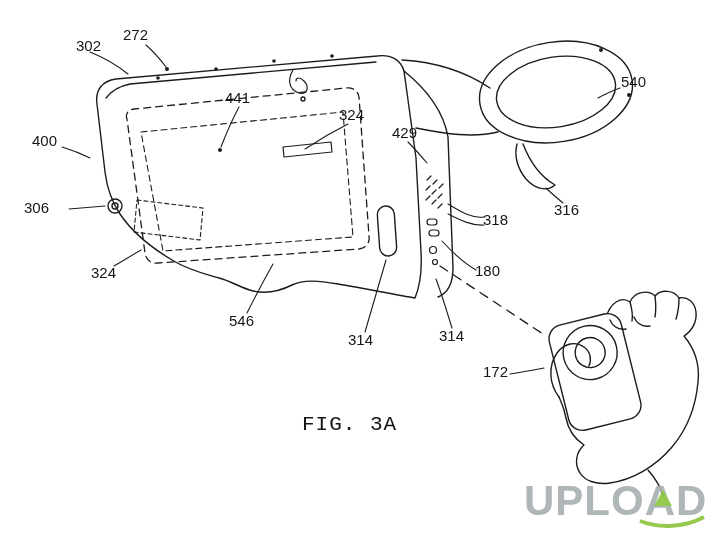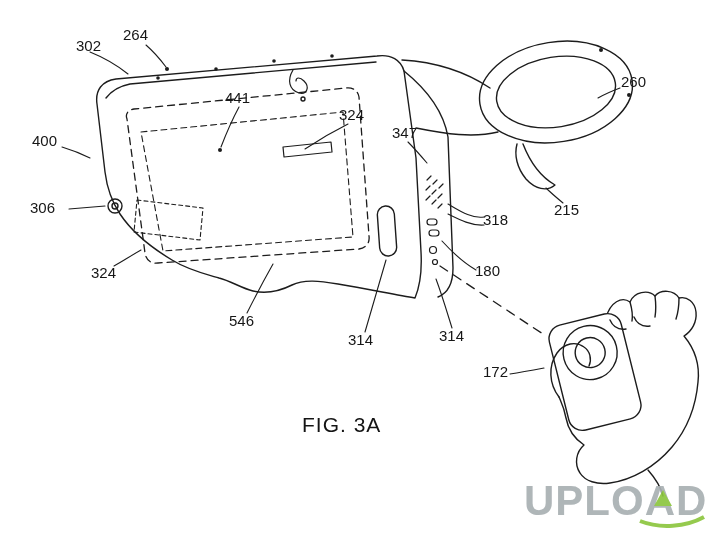--- a/index.html
+++ b/index.html
@@ -8,20 +8,21 @@
     overflow:hidden; font-family:"Liberation Sans", sans-serif;
   }
   .drawing-svg { position:absolute; left:0; top:0; }
   .ref-label {
     position:absolute; font-size:15px; color:#161616; line-height:1;
     white-space:nowrap; user-select:none;
   }
   .caption {
     position:absolute; left:302px; top:413px; font-size:21px; color:#141414;
     letter-spacing:1px;
+    font-family:Liberation Mono, monospace;
   }
 </style>
 </head>
 <body>
 
 <div class="screen">
 
   <svg class="drawing-svg" width="714" height="538" viewBox="0 0 714 538">
 
     <g stroke="#1c1c1c" stroke-width="1.4" fill="none" stroke-linecap="round" stroke-linejoin="round">
@@ -121,28 +122,28 @@
     </g>
 
     <g opacity="0.92">
       <text x="524" y="515" font-family="Liberation Sans, sans-serif" font-size="42" font-weight="bold" letter-spacing="1" fill="#a9b0b3">UPLOAD</text>
       <polygon points="663,490 672,506 654,506" fill="#8dc63f"></polygon>
       <path d="M 640,521 C 660,529 686,527 704,517" stroke="#8dc63f" stroke-width="4" fill="none"></path>
     </g>
   </svg>
 
   <span class="ref-label" style="left:76px;top:38px">302</span>
-  <span class="ref-label" style="left:123px;top:27px">264</span>
-  <span class="ref-label" style="left:621px;top:74px">260</span>
+  <span class="ref-label" style="left:123px;top:27px">272</span>
+  <span class="ref-label" style="left:621px;top:74px">540</span>
   <span class="ref-label" style="left:32px;top:133px">400</span>
   <span class="ref-label" style="left:225px;top:90px">441</span>
   <span class="ref-label" style="left:339px;top:107px">324</span>
-  <span class="ref-label" style="left:392px;top:125px">347</span>
-  <span class="ref-label" style="left:30px;top:200px">306</span>
-  <span class="ref-label" style="left:554px;top:202px">215</span>
+  <span class="ref-label" style="left:392px;top:125px">429</span>
+  <span class="ref-label" style="left:24px;top:200px">306</span>
+  <span class="ref-label" style="left:554px;top:202px">316</span>
   <span class="ref-label" style="left:483px;top:212px">318</span>
   <span class="ref-label" style="left:475px;top:263px">180</span>
   <span class="ref-label" style="left:91px;top:265px">324</span>
   <span class="ref-label" style="left:229px;top:313px">546</span>
   <span class="ref-label" style="left:348px;top:332px">314</span>
   <span class="ref-label" style="left:439px;top:328px">314</span>
   <span class="ref-label" style="left:483px;top:364px">172</span>
 
   <div class="caption">FIG. 3A</div>
 </div>

